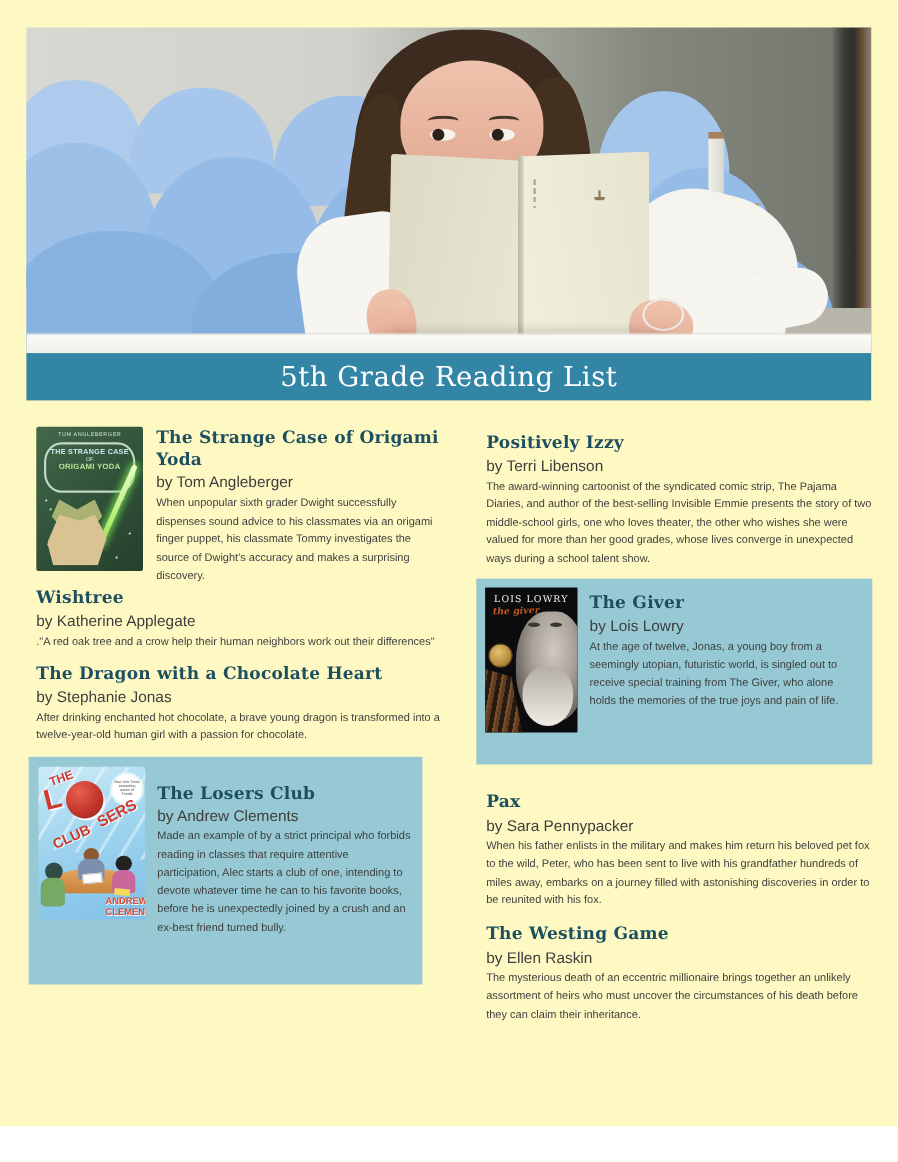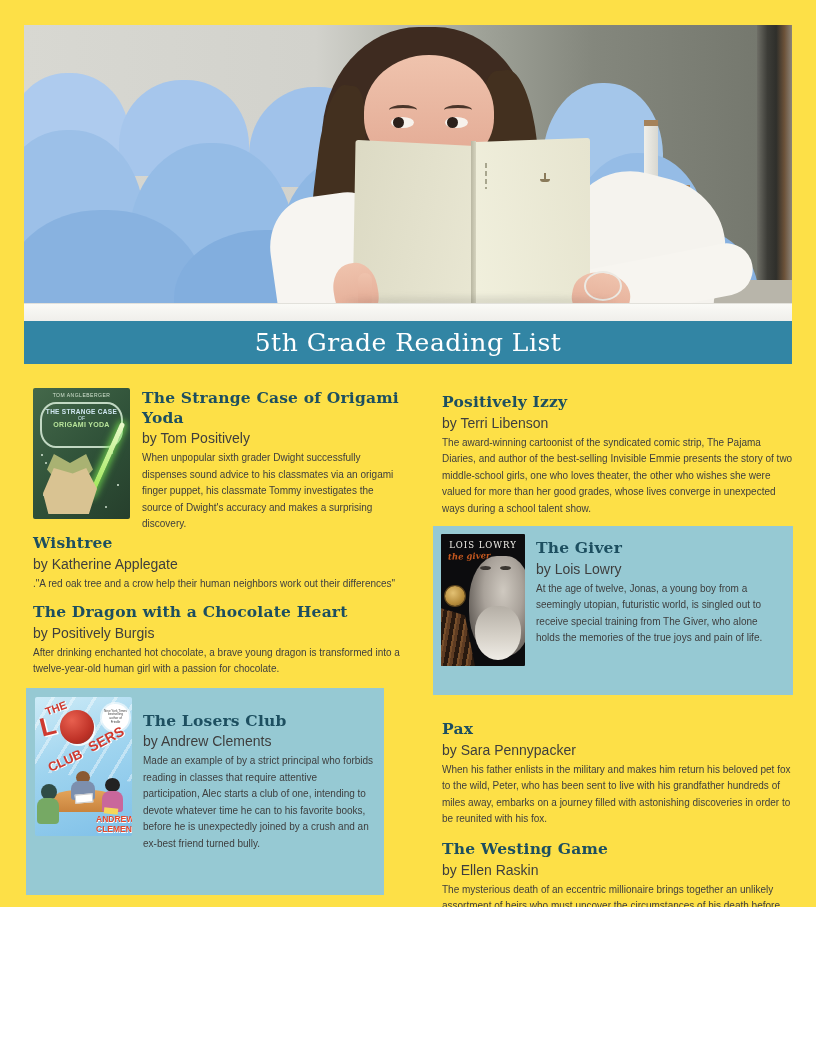--- a/index.html
+++ b/index.html
@@ -1,16 +1,16 @@
 <!DOCTYPE html>
 <html><head>
 <meta charset="utf-8">
 <style>
   html,body{margin:0;padding:0;background:#ffffff;}
-  .page{position:relative;width:816px;height:907px;background:#fde047;overflow:hidden;
+  .page{position:relative;width:816px;height:1024px;background:#fef9c3;overflow:hidden;
         font-family:"Liberation Sans",sans-serif;color:#3e3e3e;}
 
   
   .hero{position:absolute;left:24px;top:25px;width:768px;height:296px;overflow:hidden;
         background:linear-gradient(90deg,#d8d8d2 0%,#d2d2cc 38%,#a2a59b 58%,#84877d 74%,#72756b 100%);}
   .hero *{position:absolute;}
   .win{left:733px;top:0;width:35px;height:278px;
        background:linear-gradient(90deg,#6e6e66,#3c3c37 30%,#2f2f2b 55%,#6b5138 78%,#8c8478 100%);}
   .floor{left:690px;top:255px;width:78px;height:41px;background:#b8b5aa;}
   .chair{border-radius:48% 48% 8px 8px / 68% 68% 6px 6px;}
@@ -196,34 +196,34 @@
           <span class="cloud2">OF</span>
           <span class="cloud3">ORIGAMI YODA</span>
         </div>
         <div class="chalk-dots"></div>
         <div class="lightsaber"></div>
         <div class="yoda-head"></div>
         <div class="yoda-body"></div>
       </div>
       <div class="entry-text">
         <h3 class="book-title">The Strange Case of Origami Yoda</h3>
-        <p class="book-author">by Tom Positively</p>
+        <p class="book-author">by Tom Angleberger</p>
         <p class="book-desc">When unpopular sixth grader Dwight successfully dispenses sound advice to his classmates via an origami finger puppet, his classmate Tommy investigates the source of Dwight's accuracy and makes a surprising discovery.</p>
       </div>
     </div>
 
     <div class="entry mt-wishtree">
       <h3 class="book-title">Wishtree</h3>
       <p class="book-author">by Katherine Applegate</p>
       <p class="book-desc">."A red oak tree and a crow help their human neighbors work out their differences"</p>
     </div>
 
     <div class="entry mt-dragon">
       <h3 class="book-title">The Dragon with a Chocolate Heart</h3>
-      <p class="book-author">by Positively Burgis</p>
+      <p class="book-author">by Stephanie Jonas</p>
       <p class="book-desc">After drinking enchanted hot chocolate, a brave young dragon is transformed into a twelve-year-old human girl with a passion for chocolate.</p>
     </div>
 
     <div class="entry highlight-box losers-box mt-losersbox">
       <div class="cover-losers">
         <div class="losers-streak"></div>
         <div class="losers-badge">New York Times bestselling author of Frindle</div>
         <div class="losers-the">THE</div>
         <div class="losers-l">L</div>
         <div class="dodgeball"></div>

